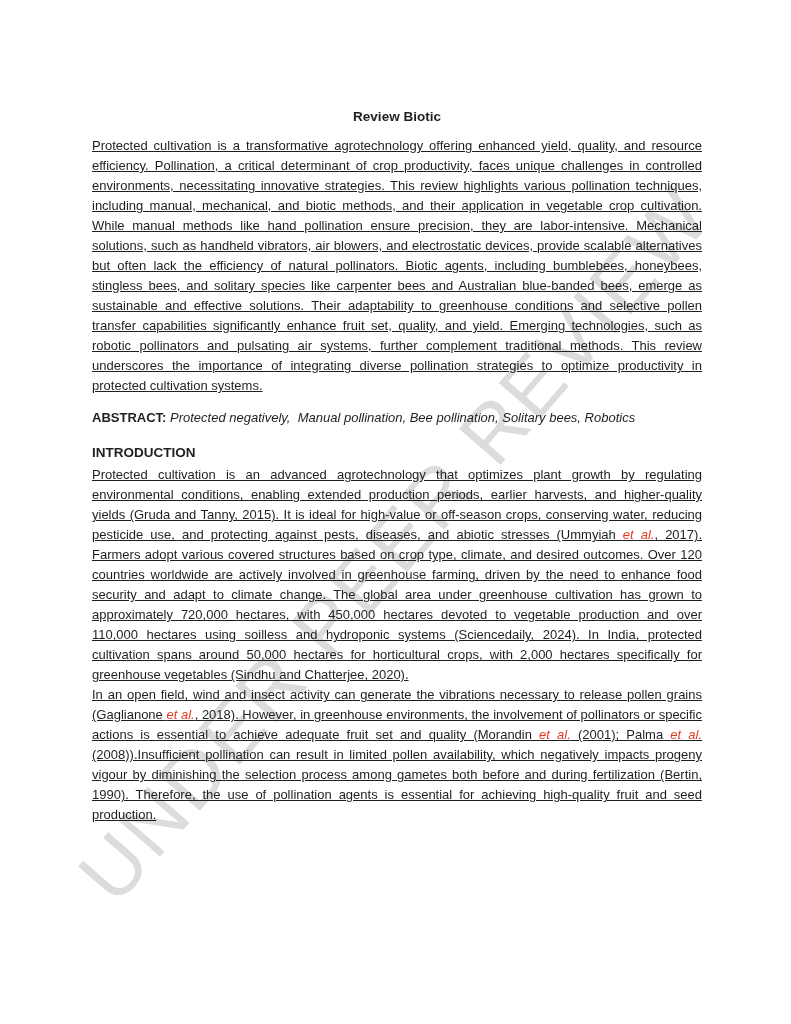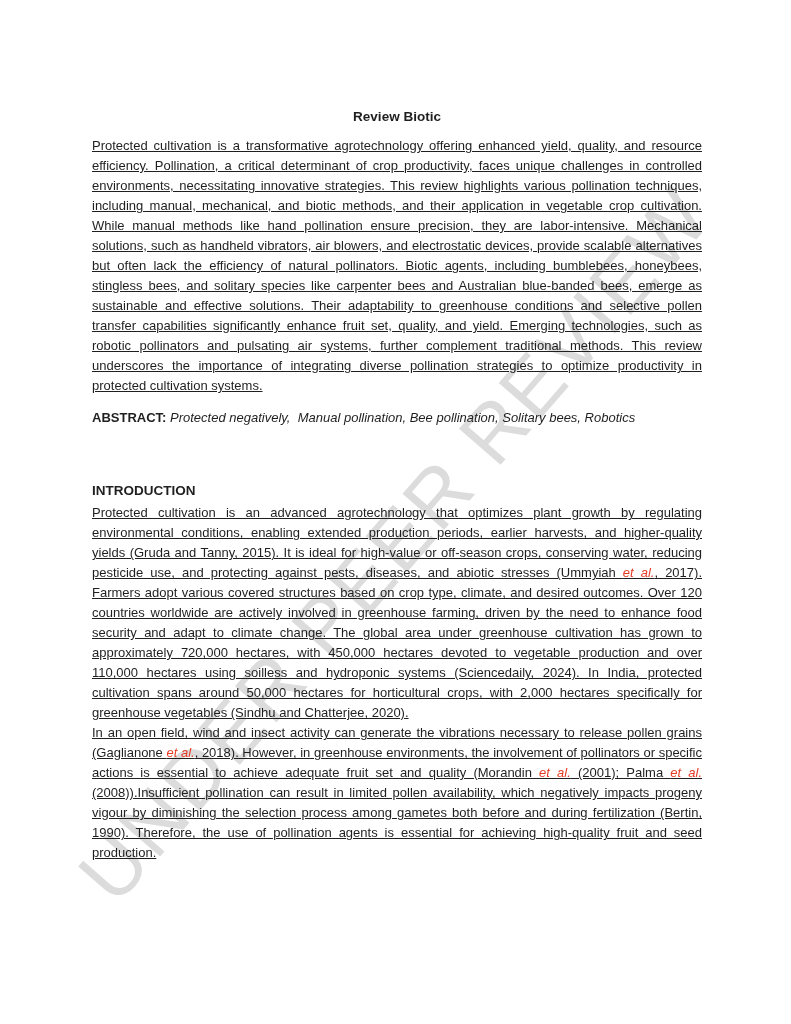--- a/index.html
+++ b/index.html
@@ -54,21 +54,21 @@
     line-height: 17px;
   }
   .section-heading {
     margin: 78px 0 0 0;
     font-weight: bold;
     font-size: 13.5px;
     line-height: 17px;
     text-align: left;
   }
   .section-heading.intro {
-    margin-top: 56px;
+    margin-top: 18px;
   }
   .body-para {
     margin: 11px 0 0 0;
     font-size: 13px;
     line-height: 20px;
     text-align: justify;
     text-decoration: underline;
   }
   .keywords-line {
     margin: 14px 0 0 0;

